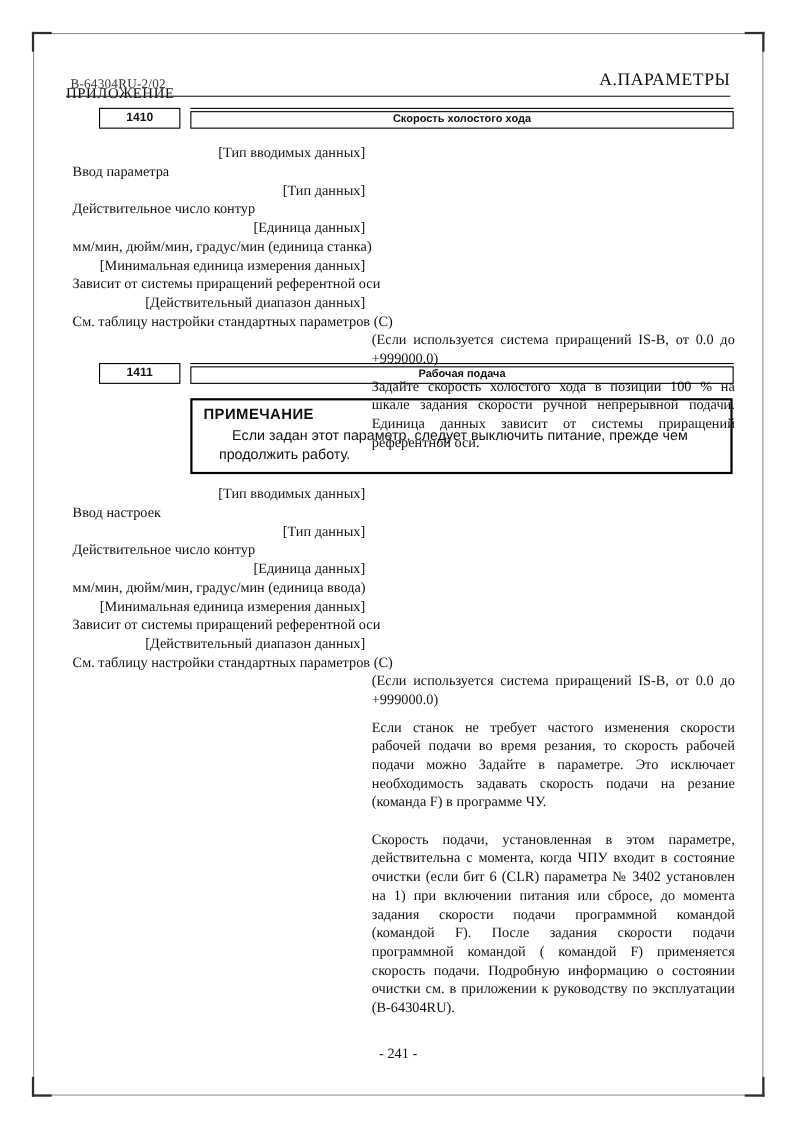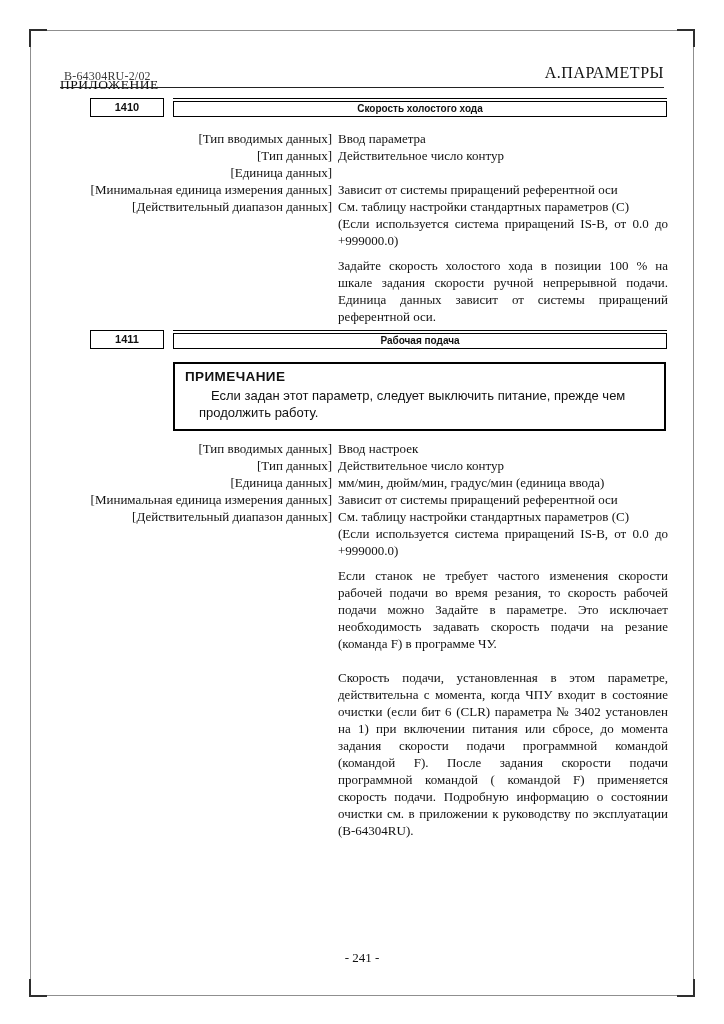--- a/index.html
+++ b/index.html
@@ -29,21 +29,21 @@
              font-family:"Liberation Sans",sans-serif;font-weight:bold;font-size:10px;
              text-align:center;line-height:14px;}
   .title-box::before{content:"";position:absolute;left:-1px;right:-1px;top:-4px;border-top:1px solid #000;}
   .s1410{top:98px;}
   .s1411{top:330px;}
 
   
   .deflist{position:absolute;left:60px;width:608px;font-size:13px;line-height:17px;}
   .d1410{top:130px;}
   .d1411{top:440px;}
-  .row{display:flex;}
+  .row{display:flex;flex-direction:column;}
   .row .lbl{width:272px;text-align:right;flex:none;}
   .row .val{margin-left:6px;flex:1;}
   .cont{margin-left:278px;text-align:justify;}
   .para{margin-left:278px;text-align:justify;margin-top:8px;}
   .para + .para{margin-top:17px;}
 
   
   .note-box{position:absolute;left:173px;top:362px;width:469px;border:2.5px solid #000;
             padding:4px 10px 8px 10px;font-family:"Liberation Sans",sans-serif;}
   .note-title{font-weight:bold;font-size:13.5px;letter-spacing:0.4px;line-height:18px;}
@@ -77,20 +77,21 @@
     <div class="row">
       <span class="lbl">[Тип вводимых данных]</span>
       <span class="val">Ввод параметра</span>
     </div>
     <div class="row">
       <span class="lbl">[Тип данных]</span>
       <span class="val">Действительное число контур</span>
     </div>
     <div class="row">
       <span class="lbl">[Единица данных]</span>
+      <span class="val">мм/мин, дюйм/мин, градус/мин (единица станка)</span>
     </div>
     <div class="row">
       <span class="lbl">[Минимальная единица измерения данных]</span>
       <span class="val">Зависит от системы приращений референтной оси</span>
     </div>
     <div class="row">
       <span class="lbl">[Действительный диапазон данных]</span>
       <span class="val">См. таблицу настройки стандартных параметров (C)</span>
     </div>
     <div class="cont">(Если используется система приращений IS-B, от 0.0 до +999000.0)</div>

